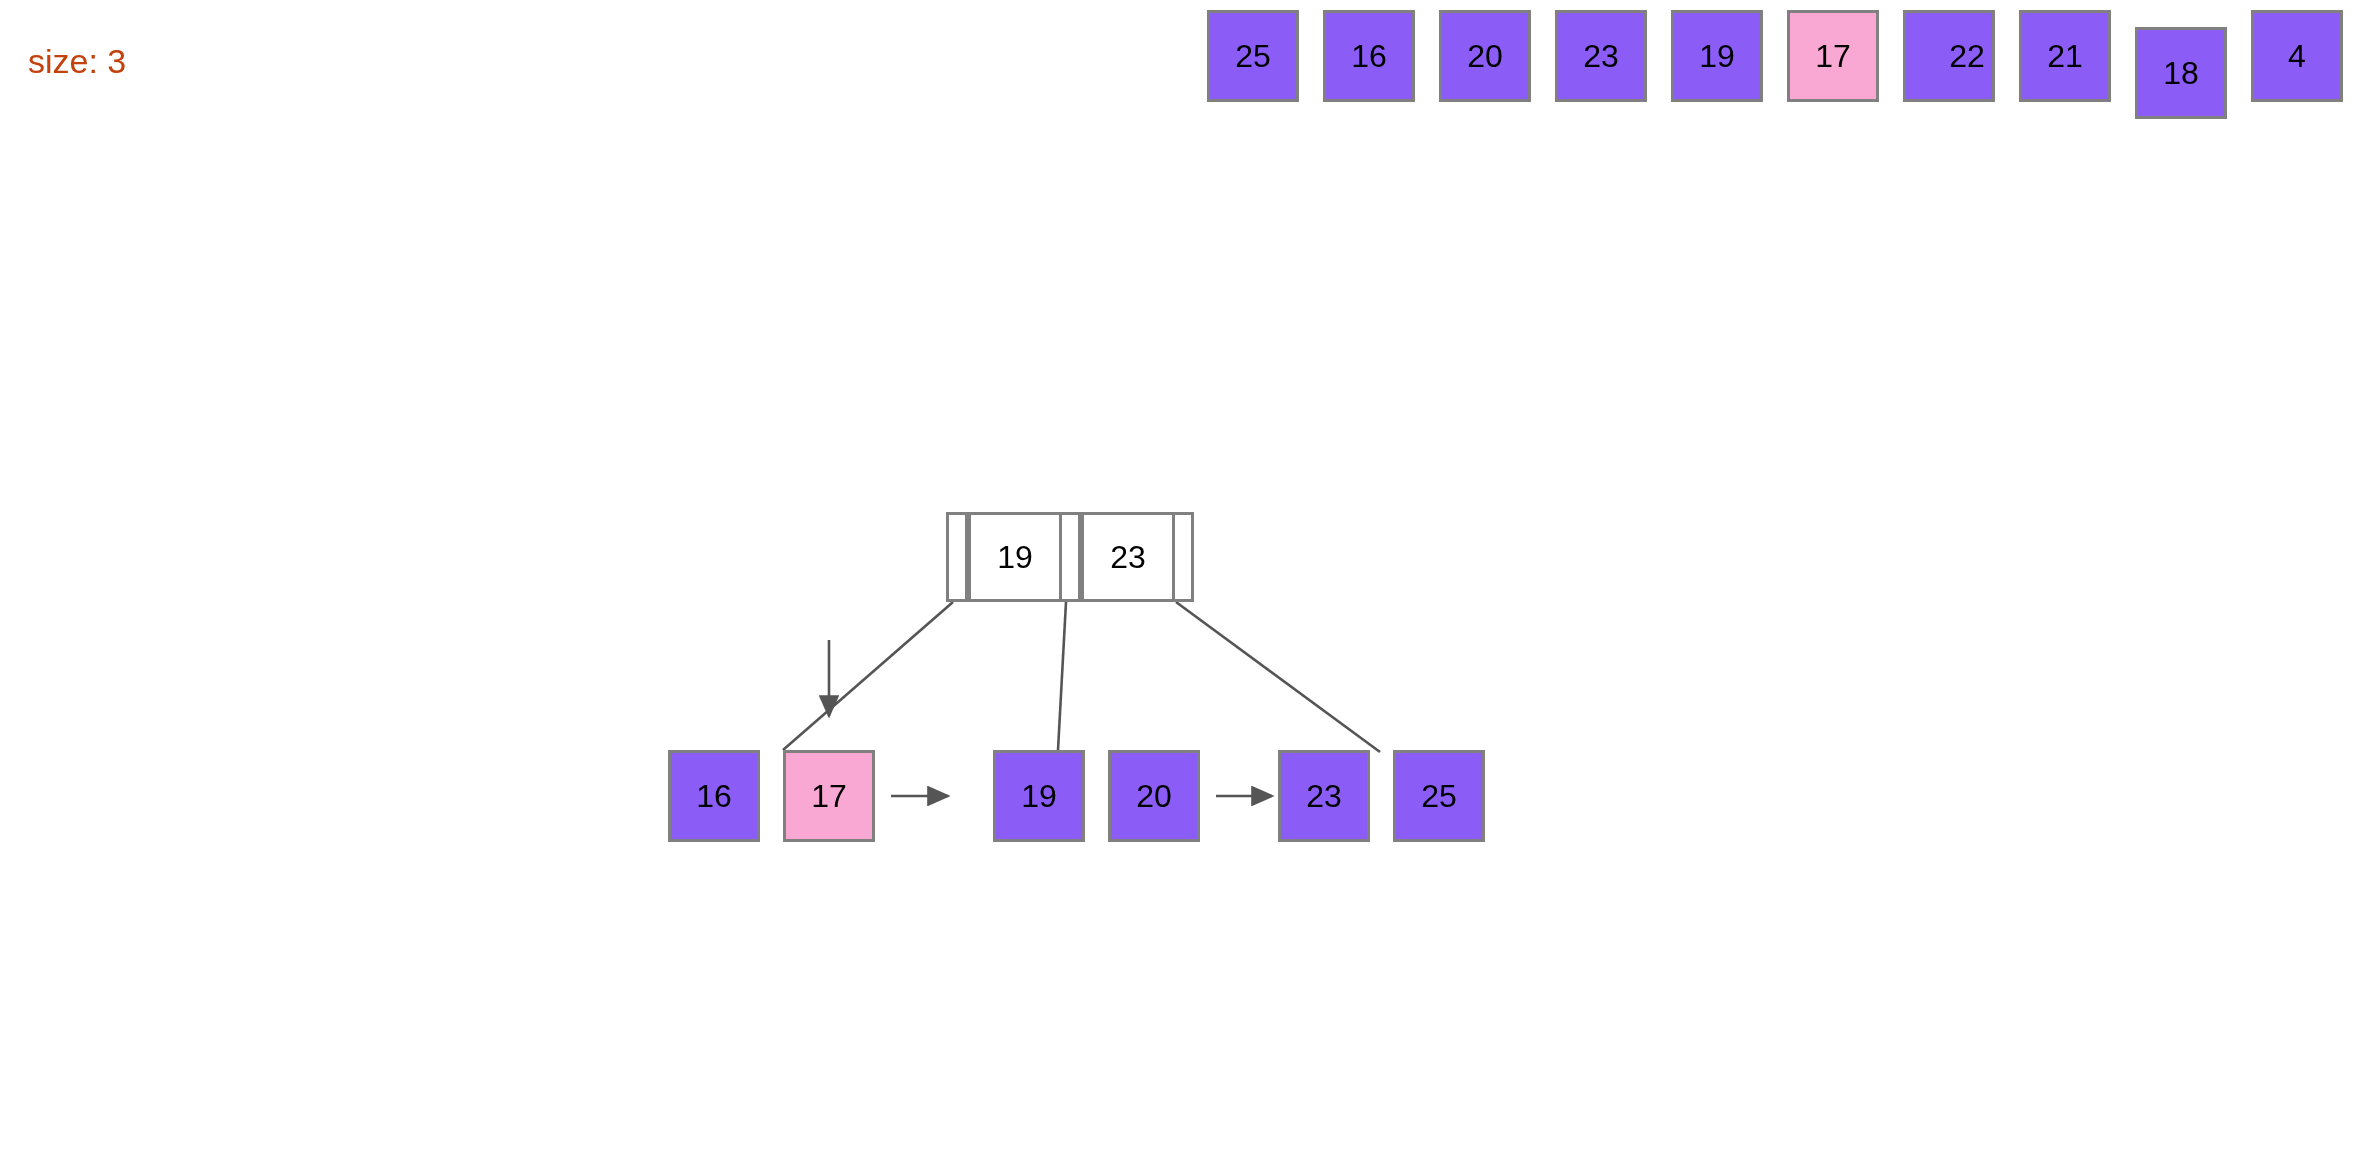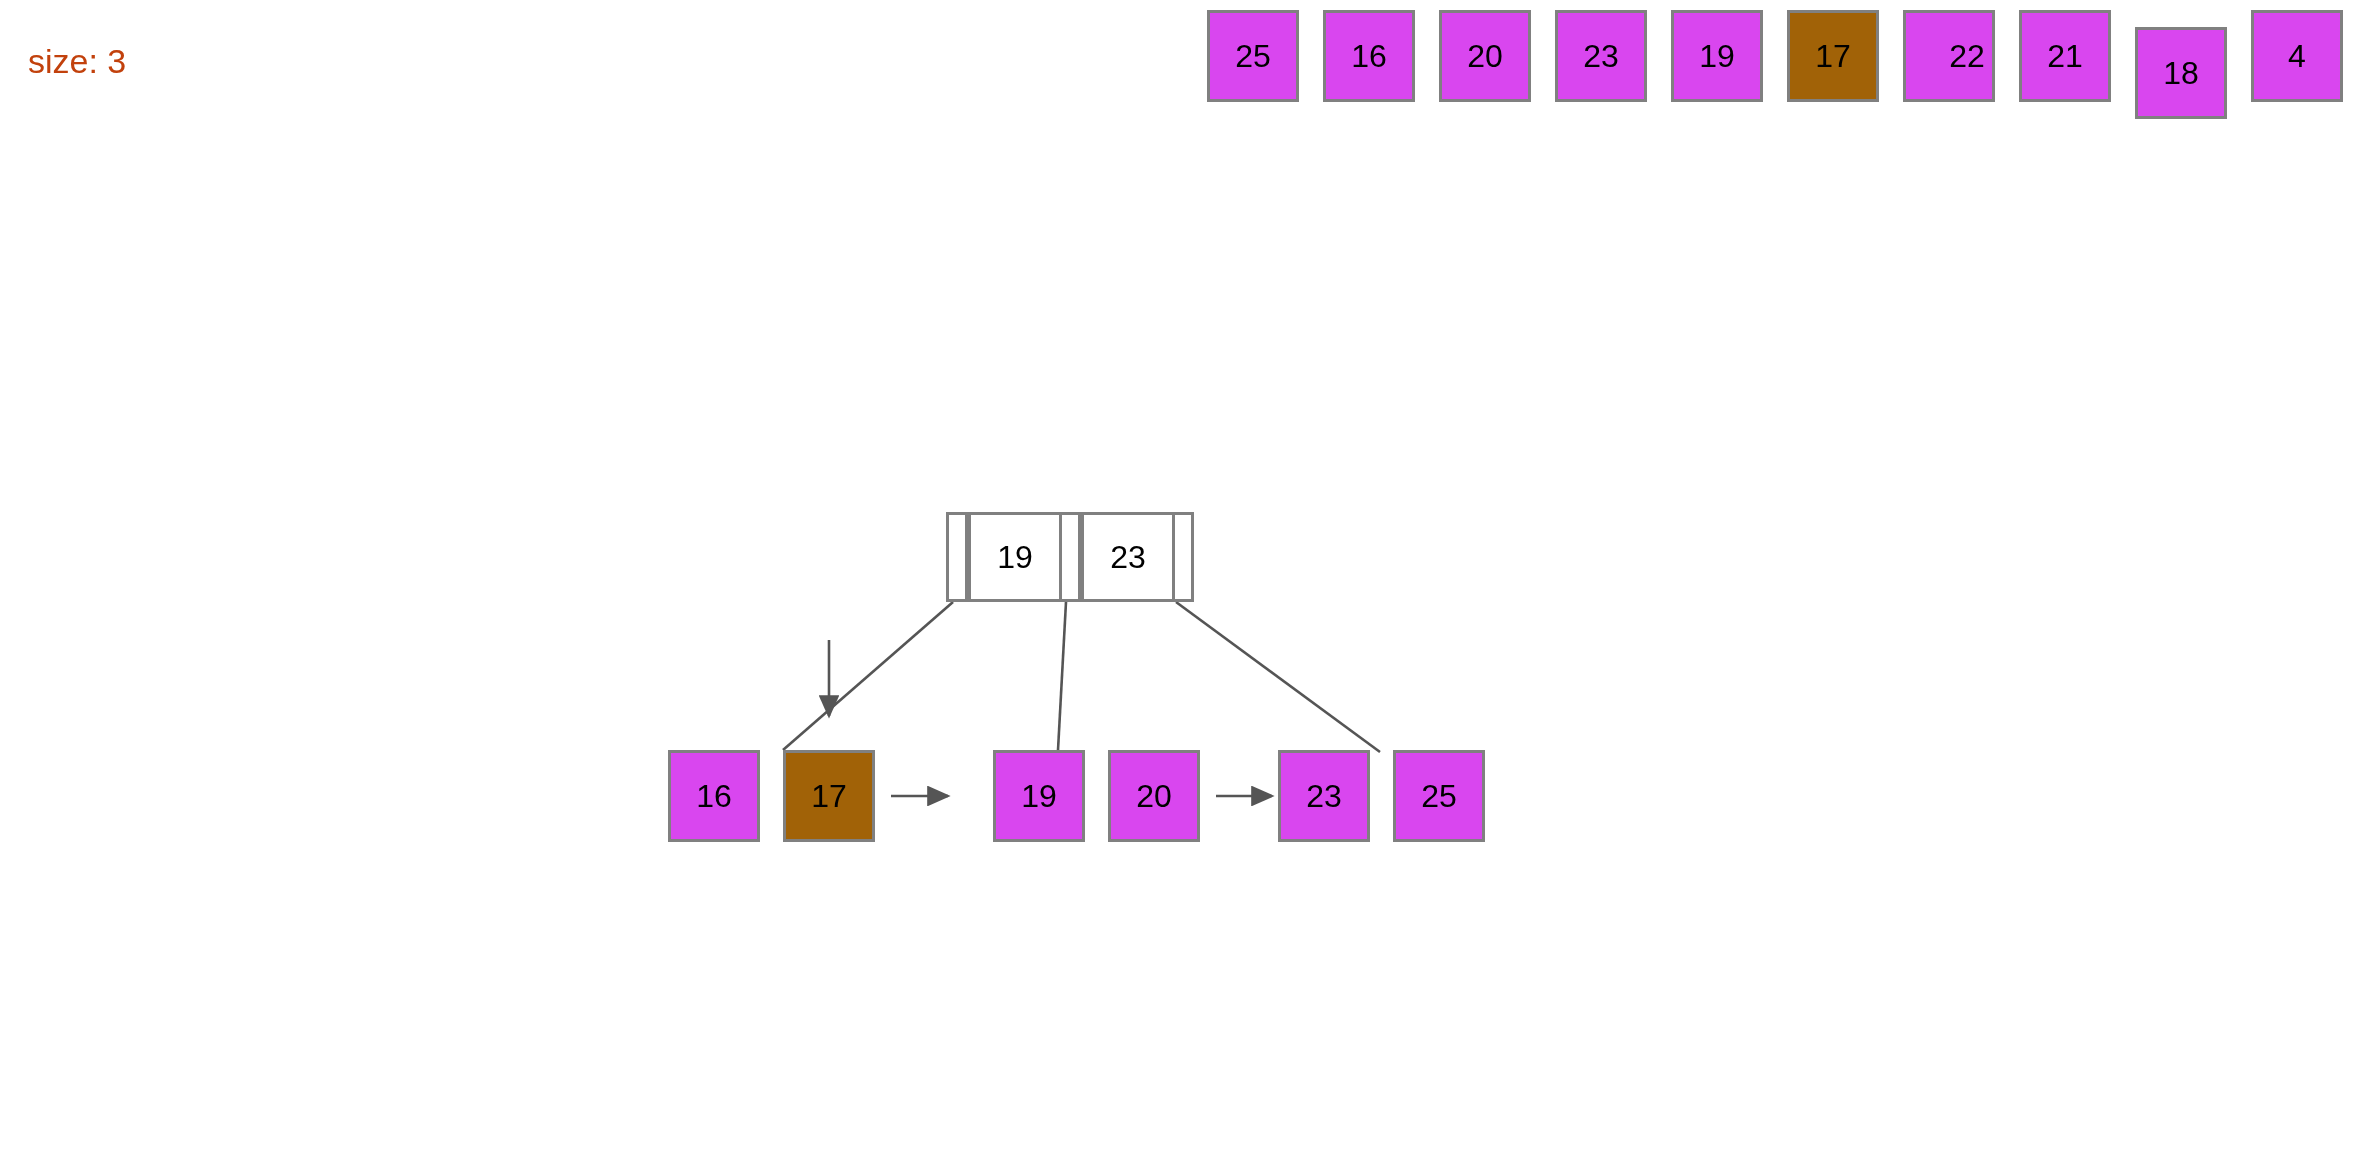--- a/index.html
+++ b/index.html
@@ -25,30 +25,30 @@
     line-height: 34px;
     color: #c2410c;
     white-space: pre;
   }
 
   
   .cell {
     position: absolute;
     box-sizing: border-box;
     border: 3px solid #808080;
-    background: #d946ef;
+    background: #8b5cf6;
     display: flex;
     align-items: center;
     justify-content: center;
     font-size: 32px;
     line-height: 1;
     color: #000000;
   }
   .cell.highlight {
-    background: #a16207;
+    background: #f9a8d4;
   }
 
   
   #queue {
     position: absolute;
     left: 1207px;
     top: 10px;
     height: 92px;
   }
   #queue .cell {

